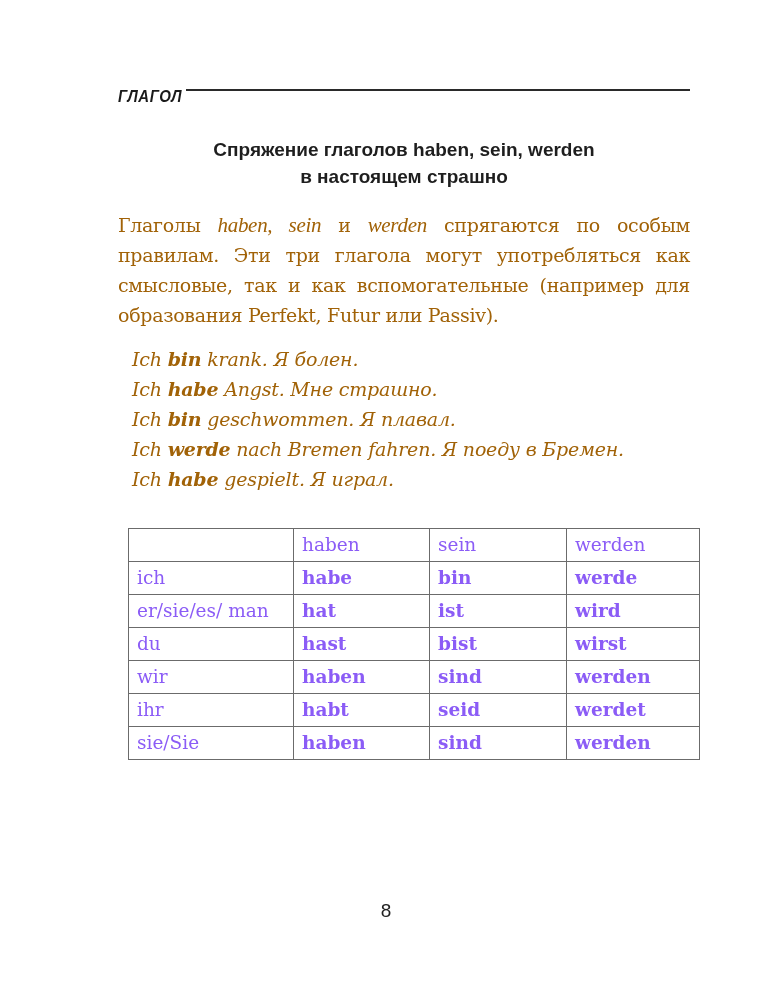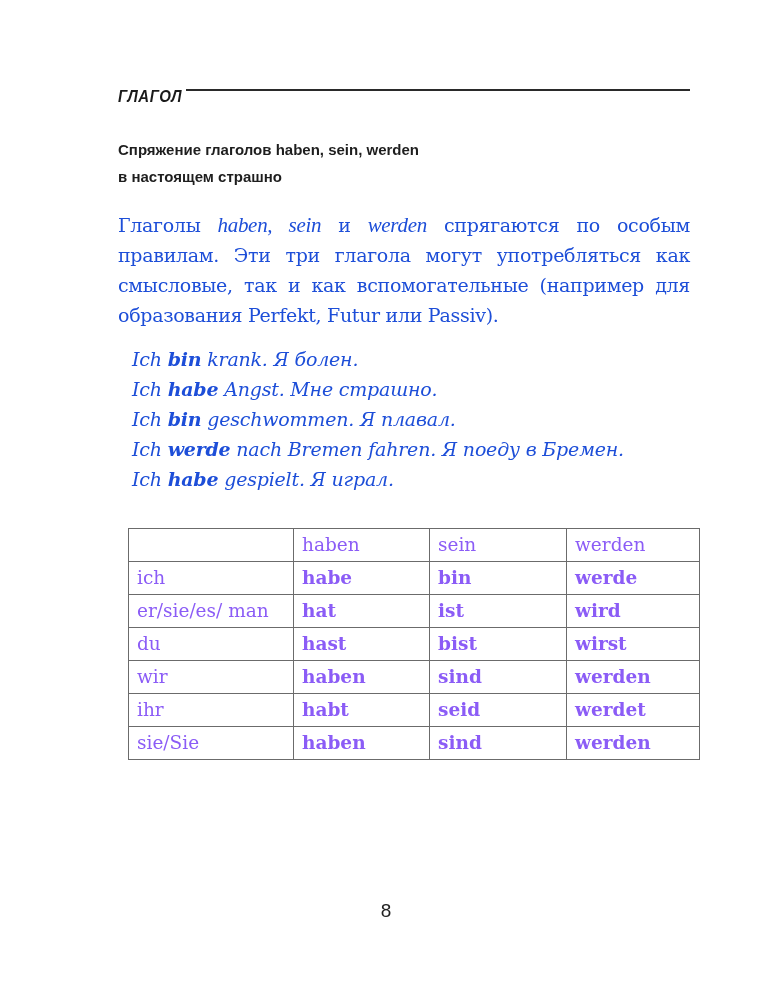--- a/index.html
+++ b/index.html
@@ -1,21 +1,21 @@
 <!DOCTYPE html>
 <html><head>
 <meta charset="utf-8">
 <style>
   html, body { margin: 0; padding: 0; background: #ffffff; }
   body { width: 772px; height: 1000px; position: relative; overflow: hidden; color: #1f1f1f; }
   .running-head { position: absolute; left: 118px; top: 88px; width: 572px; height: 24px; display: flex; align-items: flex-start; }
   .running-head .label { font-family: "Liberation Sans", sans-serif; font-weight: bold; font-style: italic; font-size: 15px; letter-spacing: 0.5px; color: #1a1a1a; white-space: nowrap; padding-right: 4px; transform: scaleY(1.05); }
   .running-head .rule { flex: 1; height: 2px; background: #2a2a2a; margin-top: 1px; }
-  .title { position: absolute; left: 118px; width: 572px; top: 136px; font-family: "Liberation Sans", sans-serif; font-weight: bold; font-size: 15px; line-height: 27px; color: #1e1e1e; }
-  .body-text { position: absolute; left: 118px; width: 572px; top: 210px; font-family: "DejaVu Serif", serif; font-size: 19px; line-height: 30px; color: #1d4ed8; }
+  .title { position: absolute; left: 118px; width: 572px; top: 136px; text-align: center; font-family: "Liberation Sans", sans-serif; font-weight: bold; font-size: 19px; line-height: 27px; color: #1e1e1e; }
+  .body-text { position: absolute; left: 118px; width: 572px; top: 210px; font-family: "DejaVu Serif", serif; font-size: 19px; line-height: 30px; color: #a16207; }
   .para { text-align: justify; text-align-last: left; margin: 0; letter-spacing: -0.3px; }
   .para i { font-family: "Liberation Serif", serif; font-size: 21px; }
   .examples { margin: 14px; }
   .ex { font-style: italic; letter-spacing: -0.2px; white-space: nowrap; }
   .ex b { font-weight: bold; }
   table.conj { position: absolute; left: 128px; top: 528px; width: 572px; border-collapse: collapse; font-family: "DejaVu Serif", serif; font-size: 18.5px; color: #8b5cf6; }
   table.conj td { border: 1.5px solid #6b6b6b; padding: 2px 10px 2px 8px; vertical-align: top; line-height: 28px; }
   table.conj td.c0 { width: 146px; }
   table.conj td.c1 { width: 117px; }
   table.conj td.c2 { width: 118px; }

